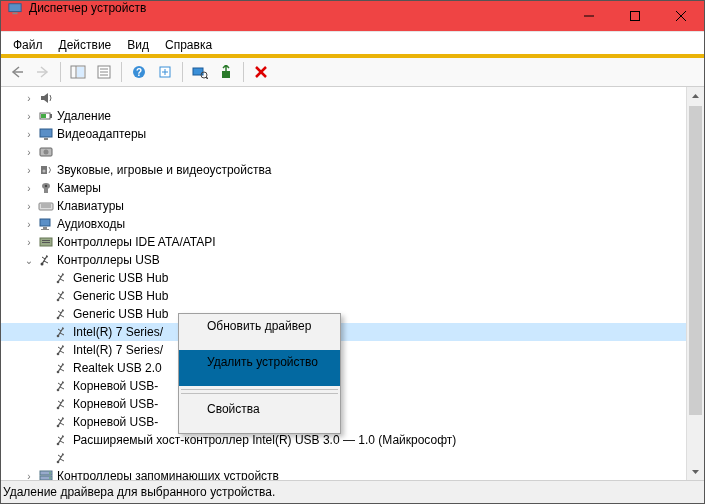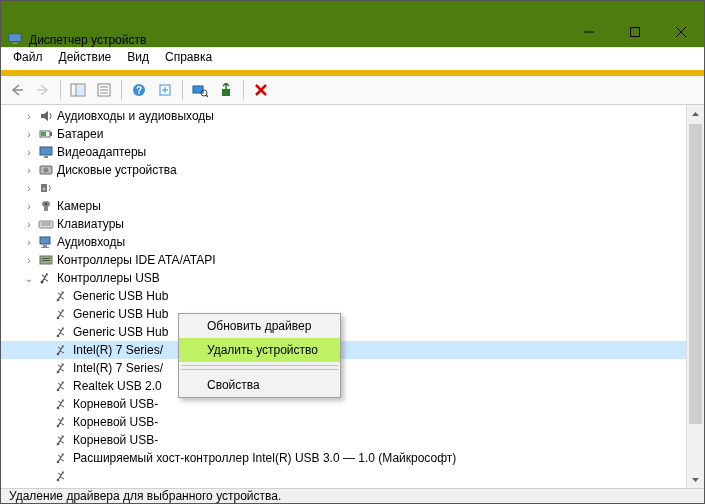--- a/index.html
+++ b/index.html
@@ -1,42 +1,42 @@
 <!DOCTYPE html>
 <html><head>
 <meta charset="utf-8">
 <style>
 html,body{margin:0;padding:0;font-family:"Segoe UI",Tahoma,sans-serif;font-size:12px;color:#000;background:#fff}
 .window{width:705px;height:504px;border:1px solid #555;box-sizing:border-box;display:flex;flex-direction:column;position:relative;background:#fff}
-.titlebar{height:30px;display:flex;align-items:flex-end;padding:16px 0 0 6px;border-bottom:1px solid #e5e5e5;background:#4d7c0f}
+.titlebar{height:30px;display:flex;align-items:flex-start;padding:0 0 0 6px;border-bottom:1px solid #e5e5e5;background:#ef4444}
 .titlebar .tb-icon{width:16px;height:16px;margin-right:6px;display:flex;align-items:center;justify-content:center}
 .titlebar .title{flex:1;font-size:12px}
 .titlebar .win-btns{display:flex}
 .titlebar .win-btn{width:46px;height:30px;display:flex;align-items:center;justify-content:center;cursor:pointer}
-.menubar{height:22px;display:flex;align-items:flex-start;padding:0 4px;border-bottom:6px solid #eab308}
+.menubar{height:22px;display:flex;align-items:flex-end;padding:0 4px;border-bottom:4px solid #eab308}
 .menubar .menu-item{padding:2px 8px;cursor:default}
 .toolbar{height:28px;display:flex;align-items:center;padding:0 4px;gap:2px;border-bottom:1px solid #d0d0d0;background:#f9f9f9}
 .tool-btn{width:22px;height:22px;display:flex;align-items:center;justify-content:center;border:1px solid transparent;cursor:pointer}
 .tool-sep{width:1px;height:20px;background:#ccc;margin:0 3px}
 .content{flex:1;display:flex;overflow:hidden;position:relative;border-bottom:1px solid #d0d0d0}
 .tree-wrap{flex:1;overflow:auto;position:relative}
 .tree{padding:2px 0}
 .node{display:flex;align-items:center;height:18px;padding:0 4px 0 0;cursor:default;white-space:nowrap}
 .node.selected{background:#cce8ff}
 .exp{width:16px;height:16px;display:flex;align-items:center;justify-content:center;font-size:10px;color:#777;cursor:pointer;flex-shrink:0}
 .icn{width:18px;height:16px;display:flex;align-items:center;justify-content:center;flex-shrink:0}
 .lbl{padding-left:2px}
 .indent{display:inline-block;flex-shrink:0}
 .scrollbar{width:17px;background:#f0f0f0;border-left:1px solid #ddd;display:flex;flex-direction:column}
 .scroll-btn{height:17px;display:flex;align-items:center;justify-content:center;background:#f0f0f0}
 .scroll-thumb{background:#cdcdcd;margin:0 2px}
-.statusbar{height:14px;display:flex;align-items:center;padding:0 8px;background:#f0f0f0;font-size:12px}
+.statusbar{height:22px;display:flex;align-items:center;padding:0 2px;background:#f0f0f0;font-size:12px}
 .context-menu{position:absolute;background:#f2f2f2;border:1px solid #a0a0a0;box-shadow:3px 3px 5px rgba(0,0,0,.25);font-size:12px;z-index:10}
-.context-menu .cm-item{padding:5px 22px 5px 28px;cursor:default;white-space:nowrap}
-.context-menu .cm-item.hl{background:#bef264}
+.context-menu .cm-item{padding:5px 22px 17px 28px;cursor:default;white-space:nowrap}
+.context-menu .cm-item.hl{background:#0369a1}
 .context-menu .cm-sep{height:1px;background:#c0c0c0;margin:3px 2px}
 .context-menu .cm-item.bold{font-weight:normal}
 svg{display:block}
 </style>
 </head>
 <body>
 
 <div class="window">
 
   <div class="titlebar">
@@ -144,33 +144,32 @@
       <div class="tree" id="tree">
           <div class="node">
             <span class="indent" style="width:20px"></span>
             <span class="exp">›</span>
             <span class="icn">
               <svg width="16" height="14">
                 <path d="M3 5 L6 5 L10 2 L10 12 L6 9 L3 9 Z" fill="#666"></path>
                 <path d="M12 4 Q14 7 12 10" fill="none" stroke="#666"></path>
               </svg>
             </span>
-            <span class="lbl">Аудиовходы и аудиовыходы</span>
           </div>
           <div class="node">
             <span class="indent" style="width:20px"></span>
             <span class="exp">›</span>
             <span class="icn">
               <svg width="16" height="14">
                 <rect x="2" y="4" width="10" height="6" fill="none" stroke="#666"></rect>
                 <rect x="12" y="5" width="2" height="4" fill="#666"></rect>
                 <rect x="3" y="5" width="5" height="4" fill="#4a4"></rect>
               </svg>
             </span>
-            <span class="lbl">Батареи</span>
+            <span class="lbl">Удаление</span>
           </div>
           <div class="node">
             <span class="indent" style="width:20px"></span>
             <span class="exp">›</span>
             <span class="icn">
               <svg width="16" height="14">
                 <rect x="2" y="2" width="12" height="8" fill="#5a8fc7" stroke="#2c5a8a"></rect>
                 <rect x="6" y="11" width="4" height="2" fill="#888"></rect>
               </svg>
             </span>
@@ -178,32 +177,32 @@
           </div>
           <div class="node">
             <span class="indent" style="width:20px"></span>
             <span class="exp">›</span>
             <span class="icn">
               <svg width="16" height="14">
                 <rect x="2" y="3" width="12" height="8" rx="1" fill="#bbb" stroke="#666"></rect>
                 <circle cx="8" cy="7" r="2.5" fill="#888"></circle>
               </svg>
             </span>
-            <span class="lbl">Дисковые устройства</span>
           </div>
           <div class="node">
             <span class="indent" style="width:20px"></span>
             <span class="exp">›</span>
             <span class="icn">
               <svg width="16" height="14">
                 <rect x="3" y="3" width="6" height="8" fill="#777"></rect>
                 <circle cx="6" cy="8" r="1.5" fill="#bbb"></circle>
                 <path d="M11 4 Q14 7 11 10" fill="none" stroke="#777"></path>
               </svg>
             </span>
+            <span class="lbl">Звуковые, игровые и видеоустройства</span>
           </div>
           <div class="node">
             <span class="indent" style="width:20px"></span>
             <span class="exp">›</span>
             <span class="icn">
               <svg width="16" height="14">
                 <ellipse cx="8" cy="5" rx="4" ry="3" fill="#888"></ellipse>
                 <rect x="6" y="7" width="4" height="5" fill="#888"></rect>
                 <circle cx="8" cy="5" r="1.2" fill="#444"></circle>
               </svg>
@@ -406,20 +405,21 @@
             <span class="indent" style="width:20px"></span>
             <span class="exp">›</span>
             <span class="icn">
               <svg width="16" height="14">
                 <rect x="2" y="2" width="12" height="4" fill="#9ac" stroke="#578"></rect>
                 <rect x="2" y="7" width="12" height="4" fill="#9ac" stroke="#578"></rect>
                 <circle cx="12" cy="4" r=".8" fill="#4a4"></circle>
                 <circle cx="12" cy="9" r=".8" fill="#4a4"></circle>
               </svg>
             </span>
+            <span class="lbl">Контроллеры запоминающих устройств</span>
           </div>
         </div>
     </div>
     <div class="scrollbar">
       <div class="scroll-btn">
           <svg width="9" height="6">
             <path d="M4.5 1 L8 5 L1 5 Z" fill="#606060"></path>
           </svg>
         </div>
       <div style="flex:1;position:relative">

